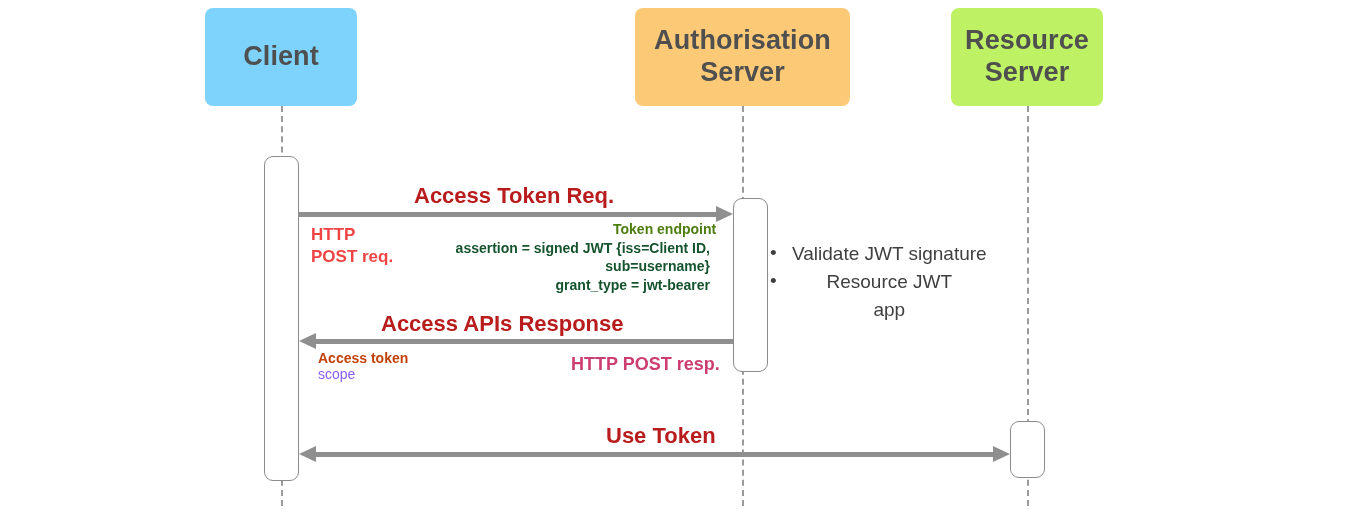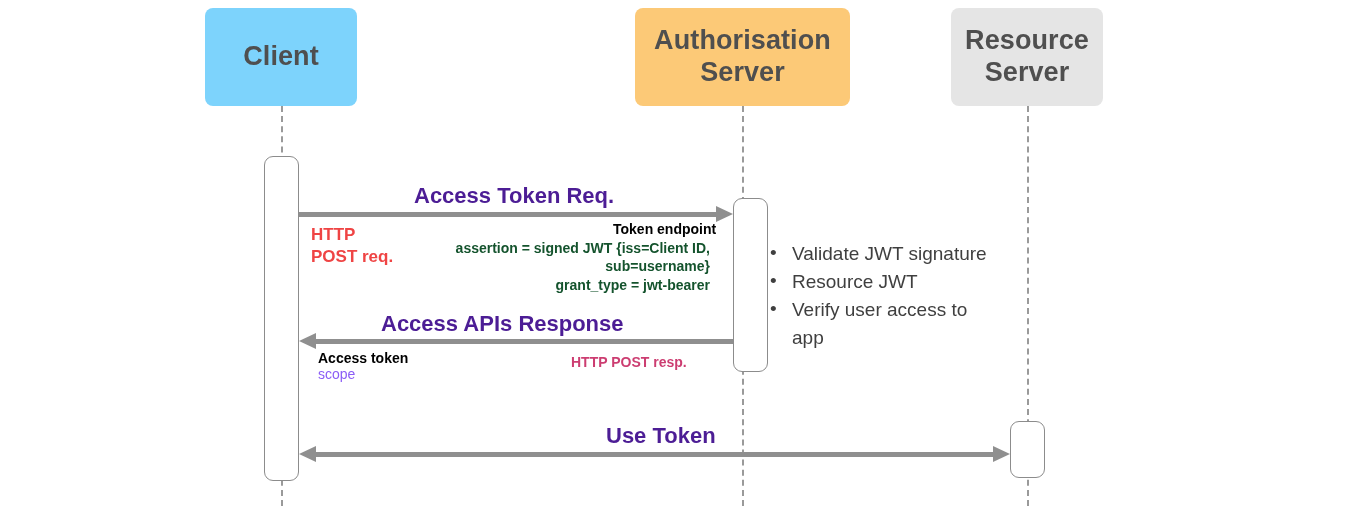--- a/index.html
+++ b/index.html
@@ -33,21 +33,21 @@
   .actor-label {
     font-size: 27px;
     font-weight: bold;
     color: #4f4f4f;
     line-height: 1.18;
     letter-spacing: 0.1px;
     white-space: pre-line;
   }
   #actor-client      { left: 205px;  top: 8px;  width: 152px; height: 98px; background: #7dd3fc; }
   #actor-auth        { left: 635px;  top: 8px;  width: 215px; height: 98px; background: #fcc977; }
-  #actor-resource    { left: 951px;  top: 8px;  width: 152px; height: 98px; background: #e5e5e5; }
+  #actor-resource    { left: 951px;  top: 8px;  width: 152px; height: 98px; background: #bef264; }
 
   
   .lifeline {
     position: absolute;
     width: 0;
     border-left: 2px dashed #9a9a9a;
   }
 
   
   .activation {
@@ -79,21 +79,21 @@
     border-bottom: 8.5px solid transparent;
   }
   .arrowhead.right { border-left: 17px solid #8f8f8f; }
   .arrowhead.left  { border-right: 17px solid #8f8f8f; }
 
   
   .msg-title {
     position: absolute;
     font-size: 22px;
     font-weight: bold;
-    color: #4c1d95;
+    color: #b91c1c;
     white-space: nowrap;
   }
   .note {
     position: absolute;
     font-size: 15px;
     color: #3b3b3b;
     line-height: 1.32;
     white-space: pre-line;
   }
   .note.bold   { font-weight: bold; }
@@ -151,45 +151,44 @@
   <div class="msg-title" style="left:414px; top:183px;">Access Token Req.</div>
 
   <div class="msg" style="left:299px; top:212px; width:434px;">
     <div class="shaft" style="width:420px;"></div>
     <div class="arrowhead right" style="left:417px;"></div>
   </div>
 
   <div class="note bold" style="left:311px; top:224px; font-size:17px; color:#ef4444;">HTTP
 POST req.</div>
 
-  <div class="note bold" style="left:613px; top:220px; font-size:14px; color:#000000;">Token endpoint</div>
+  <div class="note bold" style="left:613px; top:220px; font-size:14px; color:#4d7c0f;">Token endpoint</div>
 
   <div class="note right" style="left:400px; top:239px; width:310px; font-weight:bold; font-size:14px; color:#14532d;">assertion =  signed JWT {iss=Client ID,
 sub=username}
 grant_type = jwt-bearer</div>
 
-  <ul class="bullets" style="left:766px; top:240px;">
+  <ul class="bullets" style="left:766px; top:240px;text-align:center;">
     <li>Validate JWT signature</li>
     <li>Resource JWT</li>
-    <li>Verify user access to</li>
     <li class="cont">app</li>
   </ul>
 
   <div class="msg-title" style="left:381px; top:311px;">Access APIs Response</div>
 
   <div class="msg" style="left:299px; top:339px; width:434px;">
     <div class="shaft" style="left:14px; width:420px;"></div>
     <div class="arrowhead left" style="left:0px;"></div>
   </div>
 
-  <div class="note bold" style="left:318px; top:349px; font-size:14px; color:#000000;">Access token</div>
+  <div class="note bold" style="left:318px; top:349px; font-size:14px; color:#c2410c;">Access token</div>
 
   <div class="note" style="left:318px; top:365px; font-size:14px; color:#8b5cf6;">scope</div>
 
-  <div class="note bold" style="left:571px; top:353px; font-size:14px; color:#cc3d71;">HTTP POST resp.</div>
+  <div class="note bold" style="left:571px; top:353px; font-size:18px; color:#cc3d71;">HTTP POST resp.</div>
 
   <div class="msg-title" style="left:606px; top:423px;">Use Token</div>
 
   <div class="msg" style="left:299px; top:452px; width:712px;">
     <div class="shaft" style="left:14px; width:683px;"></div>
     <div class="arrowhead left" style="left:0px;"></div>
     <div class="arrowhead right" style="left:694px;"></div>
   </div>
 
 </div>

